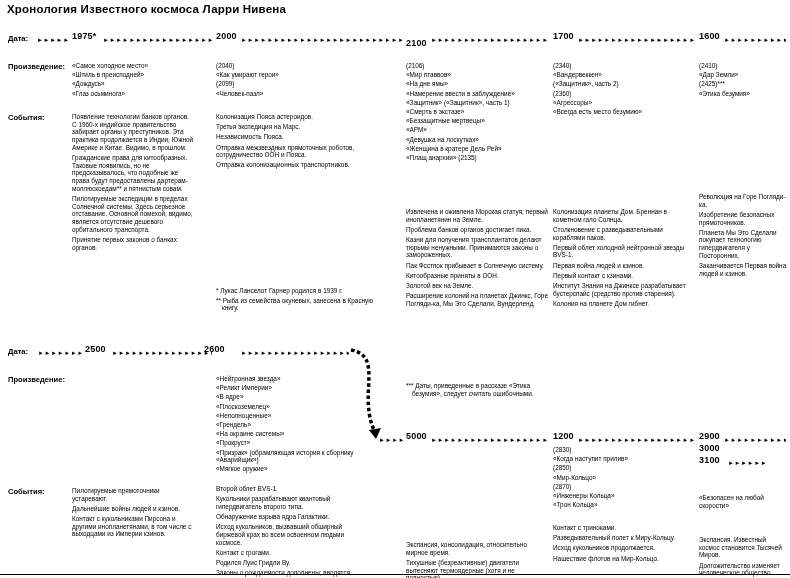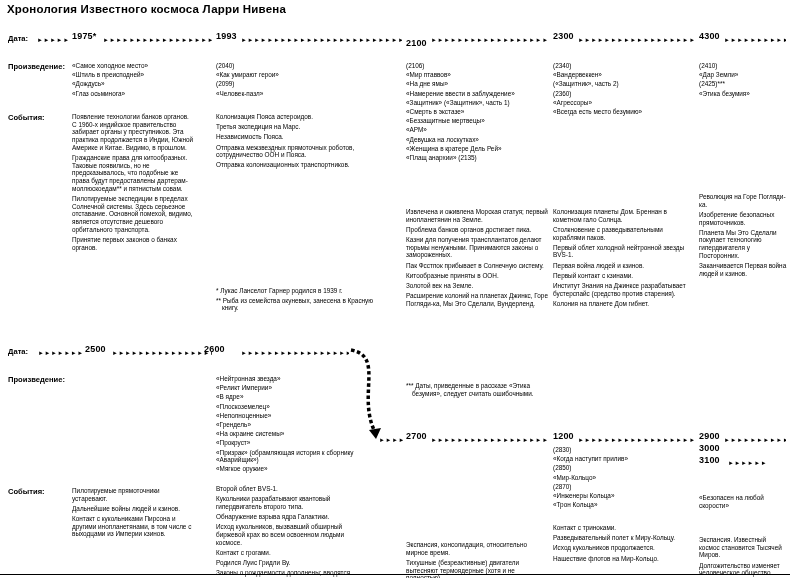--- a/index.html
+++ b/index.html
@@ -22,27 +22,27 @@
 <body>
 
 <div class="page">
 
   <h1 class="title">Хронология Известного космоса Ларри Нивена</h1>
 
   <div class="lbl" style="left:8px;top:34px">Дата:</div>
   <div class="arr" style="left:37px;top:37px;width:32px">►►►►►►►►►►►►►►►►►►►►►►►►►►►►►►►►►►►►►►►►►►►►►►►►►►►►►►►►►►►►</div>
   <div class="date" style="left:72px;top:31px">1975*</div>
   <div class="arr" style="left:103px;top:37px;width:109px">►►►►►►►►►►►►►►►►►►►►►►►►►►►►►►►►►►►►►►►►►►►►►►►►►►►►►►►►►►►►</div>
-  <div class="date" style="left:216px;top:31px">1993</div>
+  <div class="date" style="left:216px;top:31px">2000</div>
   <div class="arr" style="left:241px;top:37px;width:161px">►►►►►►►►►►►►►►►►►►►►►►►►►►►►►►►►►►►►►►►►►►►►►►►►►►►►►►►►►►►►</div>
   <div class="date" style="left:406px;top:38px">2100</div>
   <div class="arr" style="left:431px;top:37px;width:118px">►►►►►►►►►►►►►►►►►►►►►►►►►►►►►►►►►►►►►►►►►►►►►►►►►►►►►►►►►►►►</div>
-  <div class="date" style="left:553px;top:31px">2300</div>
+  <div class="date" style="left:553px;top:31px">1700</div>
   <div class="arr" style="left:578px;top:37px;width:117px">►►►►►►►►►►►►►►►►►►►►►►►►►►►►►►►►►►►►►►►►►►►►►►►►►►►►►►►►►►►►</div>
-  <div class="date" style="left:699px;top:31px">4300</div>
+  <div class="date" style="left:699px;top:31px">1600</div>
   <div class="arr" style="left:724px;top:37px;width:62px">►►►►►►►►►►►►►►►►►►►►►►►►►►►►►►►►►►►►►►►►►►►►►►►►►►►►►►►►►►►►</div>
 
   <div class="lbl" style="left:8px;top:62px">Произведение:</div>
   <div class="txt works" style="left:72px;top:62px;width:122px">
       <div class="li">«Самое холодное место»</div>
       <div class="li">«Штиль в преисподней»</div>
       <div class="li">«Дождусь»</div>
       <div class="li">«Глаз осьминога»</div>
     </div>
   <div class="txt works" style="left:216px;top:62px;width:150px">
@@ -132,21 +132,21 @@
   <div class="arr" style="left:112px;top:350px;width:100px">►►►►►►►►►►►►►►►►►►►►►►►►►►►►►►►►►►►►►►►►►►►►►►►►►►►►►►►►►►►►</div>
   <div class="date" style="left:204px;top:344px">2600</div>
   <div class="arr" style="left:241px;top:350px;width:108px">►►►►►►►►►►►►►►►►►►►►►►►►►►►►►►►►►►►►►►►►►►►►►►►►►►►►►►►►►►►►</div>
 
   <svg class="curve" style="left:336px;top:342px" width="60" height="102" viewBox="0 0 60 102">
     <path d="M15,8 C48,14 22,52 38,88" fill="none" stroke="#000" stroke-width="3.5" stroke-dasharray="3.5,2.6"></path>
     <polygon points="33,88 45,86 40,97" fill="#000"></polygon>
   </svg>
 
   <div class="arr" style="left:379px;top:437px;width:24px">►►►►►►►►►►►►►►►►►►►►►►►►►►►►►►►►►►►►►►►►►►►►►►►►►►►►►►►►►►►►</div>
-  <div class="date" style="left:406px;top:431px">2700</div>
+  <div class="date" style="left:406px;top:431px">5000</div>
   <div class="arr" style="left:431px;top:437px;width:118px">►►►►►►►►►►►►►►►►►►►►►►►►►►►►►►►►►►►►►►►►►►►►►►►►►►►►►►►►►►►►</div>
   <div class="date" style="left:553px;top:431px">1200</div>
   <div class="arr" style="left:578px;top:437px;width:117px">►►►►►►►►►►►►►►►►►►►►►►►►►►►►►►►►►►►►►►►►►►►►►►►►►►►►►►►►►►►►</div>
   <div class="date" style="left:699px;top:431px">2900</div>
   <div class="arr" style="left:724px;top:437px;width:62px">►►►►►►►►►►►►►►►►►►►►►►►►►►►►►►►►►►►►►►►►►►►►►►►►►►►►►►►►►►►►</div>
   <div class="date" style="left:699px;top:443px">3000</div>
   <div class="date" style="left:699px;top:455px">3100</div>
   <div class="arr" style="left:728px;top:460px;width:38px">►►►►►►►►►►►►►►►►►►►►►►►►►►►►►►►►►►►►►►►►►►►►►►►►►►►►►►►►►►►►</div>
 
   <div class="lbl" style="left:8px;top:375px">Произведение:</div>

